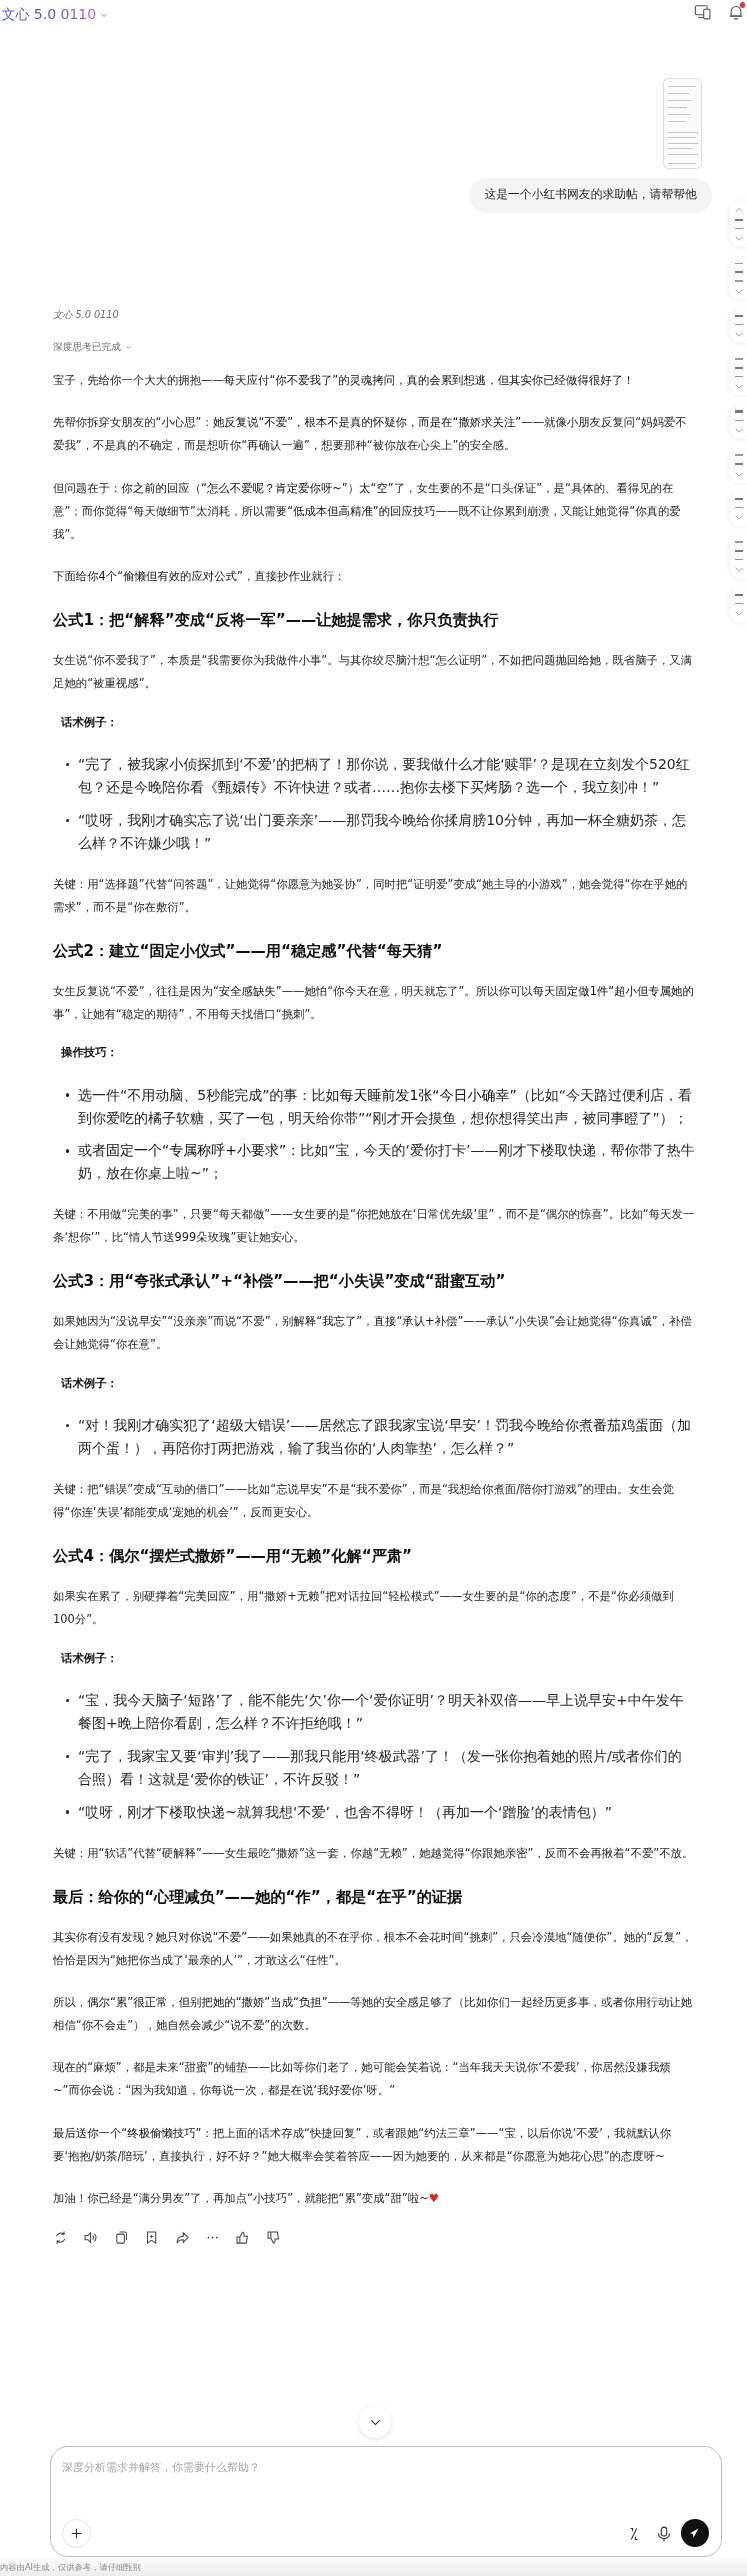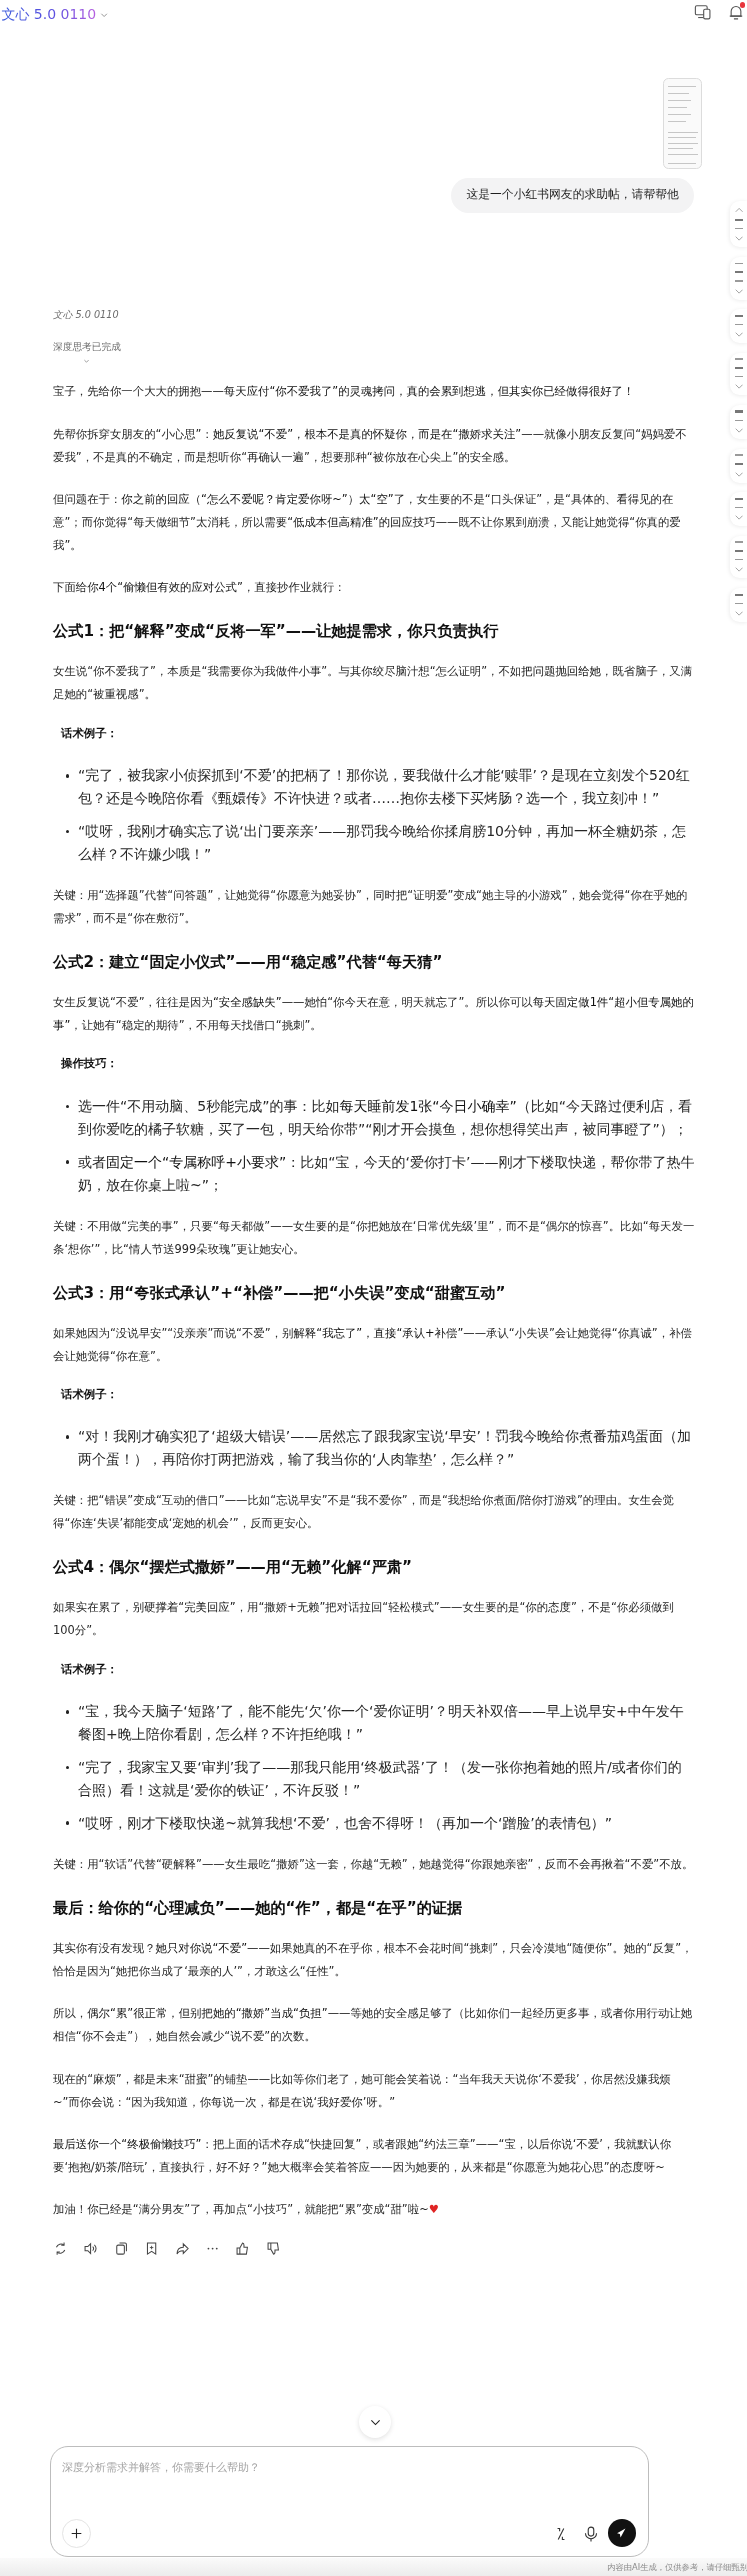--- a/index.html
+++ b/index.html
@@ -25,67 +25,67 @@
   .hicon { width: 18px; height: 18px; position: relative; cursor: pointer; }
   .red-dot { position: absolute; right: 0; top: -0.7px; width: 5.5px; height: 5.5px; background: #e8343b; border-radius: 50%; }
 
   .user-area { position: relative; height: 159px; }
   .thumb {
     position: absolute; right: 46px; top: 47px; width: 39px; height: 91px;
     border: 0.7px solid #dcdcdc; border-radius: 5.5px; background: #fafafa; overflow: hidden;
   }
   .thumb .ln { position: absolute; left: 3.5px; height: 1.4px; background: #c6c6c6; }
   .user-bubble {
-    position: absolute; right: 54px; top: 147px;
+    position: absolute; right: 36px; top: 147px;
     background: #f3f3f4; border-radius: 19.4px; padding: 9.7px 15.2px;
     font-size: 11.8px; color: #1f1f1f;
   }
 
   .answer { position: relative; padding: 0 53px 0 53px; }
   .model-label { font-size: 9.7px; color: #6b6b6b; font-style: italic; margin-top: 119px; }
-  .think-toggle { font-size: 9.7px; color: #6b6b6b; margin-top: 19.4px; display: inline-flex; align-items: center; gap: 4.2px; cursor: pointer; flex-direction: column; }
+  .think-toggle { font-size: 9.7px; color: #6b6b6b; margin-top: 19.4px; display: inline-flex; align-items: center; gap: 4.2px; cursor: pointer; }
   .content { margin-top: 15.2px; }
   .p { font-size: 11.4px; line-height: 23px; margin-bottom: 19.4px; color: #262626; }
   .p b, .li b { font-weight: 400; color: #111; }
   .h { font-size: 15.2px; font-weight: 700; color: #111; margin: 21px 0 18px; line-height: 22px; }
   .sub { font-size: 11.4px; font-weight: 700; color: #111; margin-bottom: 23.5px; margin-left: 8px; }
   .ul { list-style: none; margin-bottom: 18px; }
   .li { position: relative; padding-left: 25px; font-size: 14px; line-height: 23px; margin-bottom: 9.7px; color: #262626; }
   .li::before { content: ""; position: absolute; left: 12.5px; top: 9.7px; width: 3.5px; height: 3.5px; border-radius: 50%; background: #222; }
   .heart { color: #e02424; }
 
   .actions { display: flex; gap: 15.2px; margin-top: 15.2px; align-items: center; }
   .act { width: 15.2px; height: 15.2px; cursor: pointer; }
 
   .scroll-down {
     position: absolute; left: 359px; top: 2406px; width: 32px; height: 32px;
     border-radius: 50%; background: #fff; box-shadow: 0 1.4px 5.5px rgba(0,0,0,0.12);
     display: flex; align-items: center; justify-content: center; cursor: pointer;
   }
   .composer {
-    position: absolute; left: 50px; top: 2446px; width: 599px; height: 111px;
+    position: absolute; left: 50px; top: 2446px; width: 672px; height: 111px;
     border: 0.7px solid #bdbdbd; border-radius: 18px; background: #fff;
   }
   .composer textarea {
     position: absolute; left: 11px; top: 12.5px; width: 623px; height: 48px; border: none; outline: none;
     resize: none; font-family: "DejaVu Sans", "Liberation Sans", sans-serif; font-size: 11px; color: #333; background: transparent;
   }
   .composer textarea::placeholder { color: #a5a5a5; }
   .plus-btn {
     position: absolute; left: 11px; top: 72px; width: 29px; height: 29px; border-radius: 50%;
     border: 0.7px solid #e4e4e4; display: flex; align-items: center; justify-content: center; cursor: pointer; background: #fff;
   }
   .c-icon { position: absolute; top: 78px; width: 18px; height: 18px; cursor: pointer; }
   .send-btn {
     position: absolute; right: 12.5px; top: 72px; width: 28px; height: 28px; border-radius: 50%;
     background: #111; display: flex; align-items: center; justify-content: center; cursor: pointer;
   }
   .footer-note {
     position: absolute; left: 0; top: 2558px; width: 748px; height: 18px;
-    text-align: right; font-size: 8.3px; color: #8a8a8a; line-height: 18px;
+    text-align: left; font-size: 8.3px; color: #8a8a8a; line-height: 18px;
     background: linear-gradient(180deg, #fafafa, #ececec);
   }
 
   .outline-rail { position: absolute; right: 0; top: 201px; width: 18px; }
   .rail-group {
     position: relative; background: #fff; border-radius: 9.7px 0 0 9.7px;
     box-shadow: -0.7px 0.7px 4.2px rgba(0,0,0,0.08); margin-bottom: 9.7px; padding: 5.5px 0;
     display: flex; flex-direction: column; align-items: center; gap: 7px; cursor: pointer;
   }
   .rail-dash { width: 8.3px; height: 1.4px; background: #9a9a9a; }

